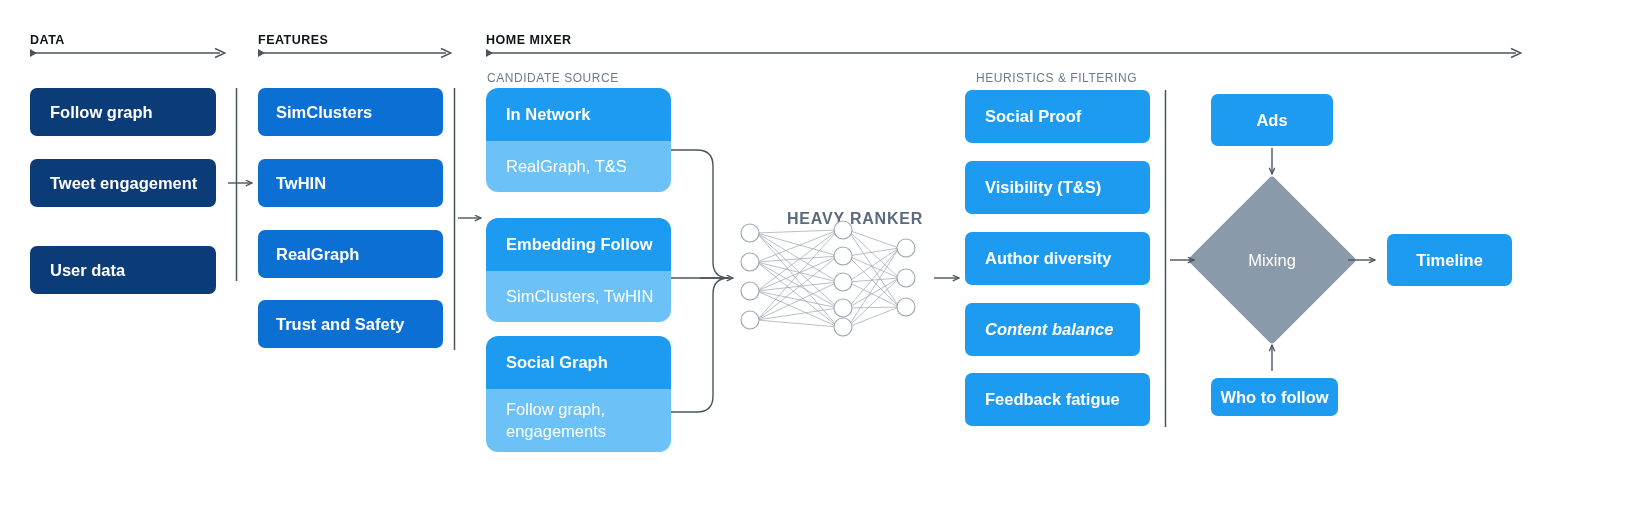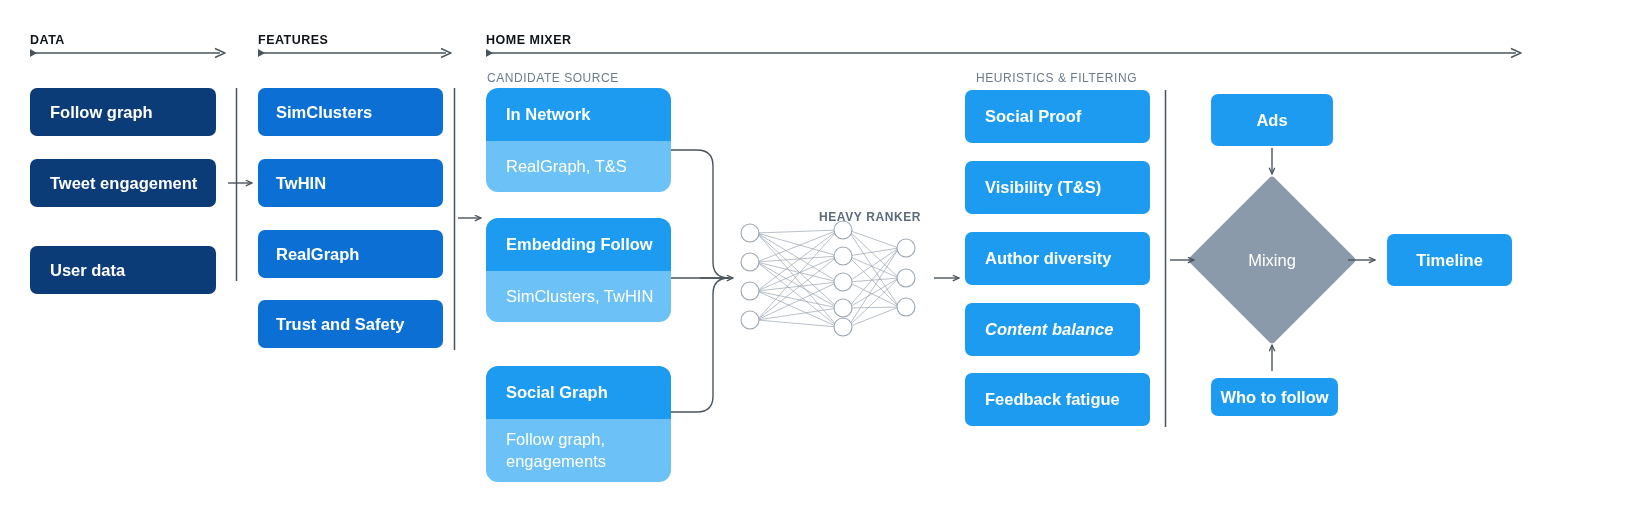--- a/index.html
+++ b/index.html
@@ -59,22 +59,22 @@
   .diamond-label{
     position:absolute;left:0;top:0;width:100%;height:100%;
     display:flex;align-items:center;justify-content:center;
     color:#ffffff;font-size:16.5px;font-weight:500;
   }
 
   
   .overlay{position:absolute;left:0;top:0;width:1650px;height:517px;pointer-events:none;}
 
   .nn-label{
-    position:absolute;font-size:12px;font-weight:700;color:#5b6b7d;
-    letter-spacing:.05em;white-space:nowrap;margin-left:32px;
+    position:absolute;font-size:16px;font-weight:700;color:#5b6b7d;
+    letter-spacing:.05em;white-space:nowrap;
   }
 </style>
 </head>
 <body>
 
 <div class="stage">
 
   <div class="sect-title" style="left:30px;top:33px;">DATA</div>
   <div class="sect-arrow" style="left:30px;top:47px;width:196px;">
     <svg width="196" height="12" viewBox="0 0 196 12">
@@ -139,21 +139,21 @@
 
   <div class="cs-card" style="left:486px;top:218px;width:185px;height:104px;">
     <div class="cs-top" style="height:53px;">
       <span>Embedding Follow</span>
     </div>
     <div class="cs-bot" style="height:51px;">
       <span>SimClusters, TwHIN</span>
     </div>
   </div>
 
-  <div class="cs-card" style="left:486px;top:366px;width:185px;height:116px;">
+  <div class="cs-card" style="left:486px;top:336px;width:185px;height:116px;">
     <div class="cs-top" style="height:53px;">
       <span>Social Graph</span>
     </div>
     <div class="cs-bot" style="height:63px;align-items:center;">
       <span style="white-space:pre-line;max-width:130px;">Follow graph, engagements</span>
     </div>
   </div>
 
   <div class="nn-label" style="left:787px;top:210px;">HEAVY RANKER</div>
 

